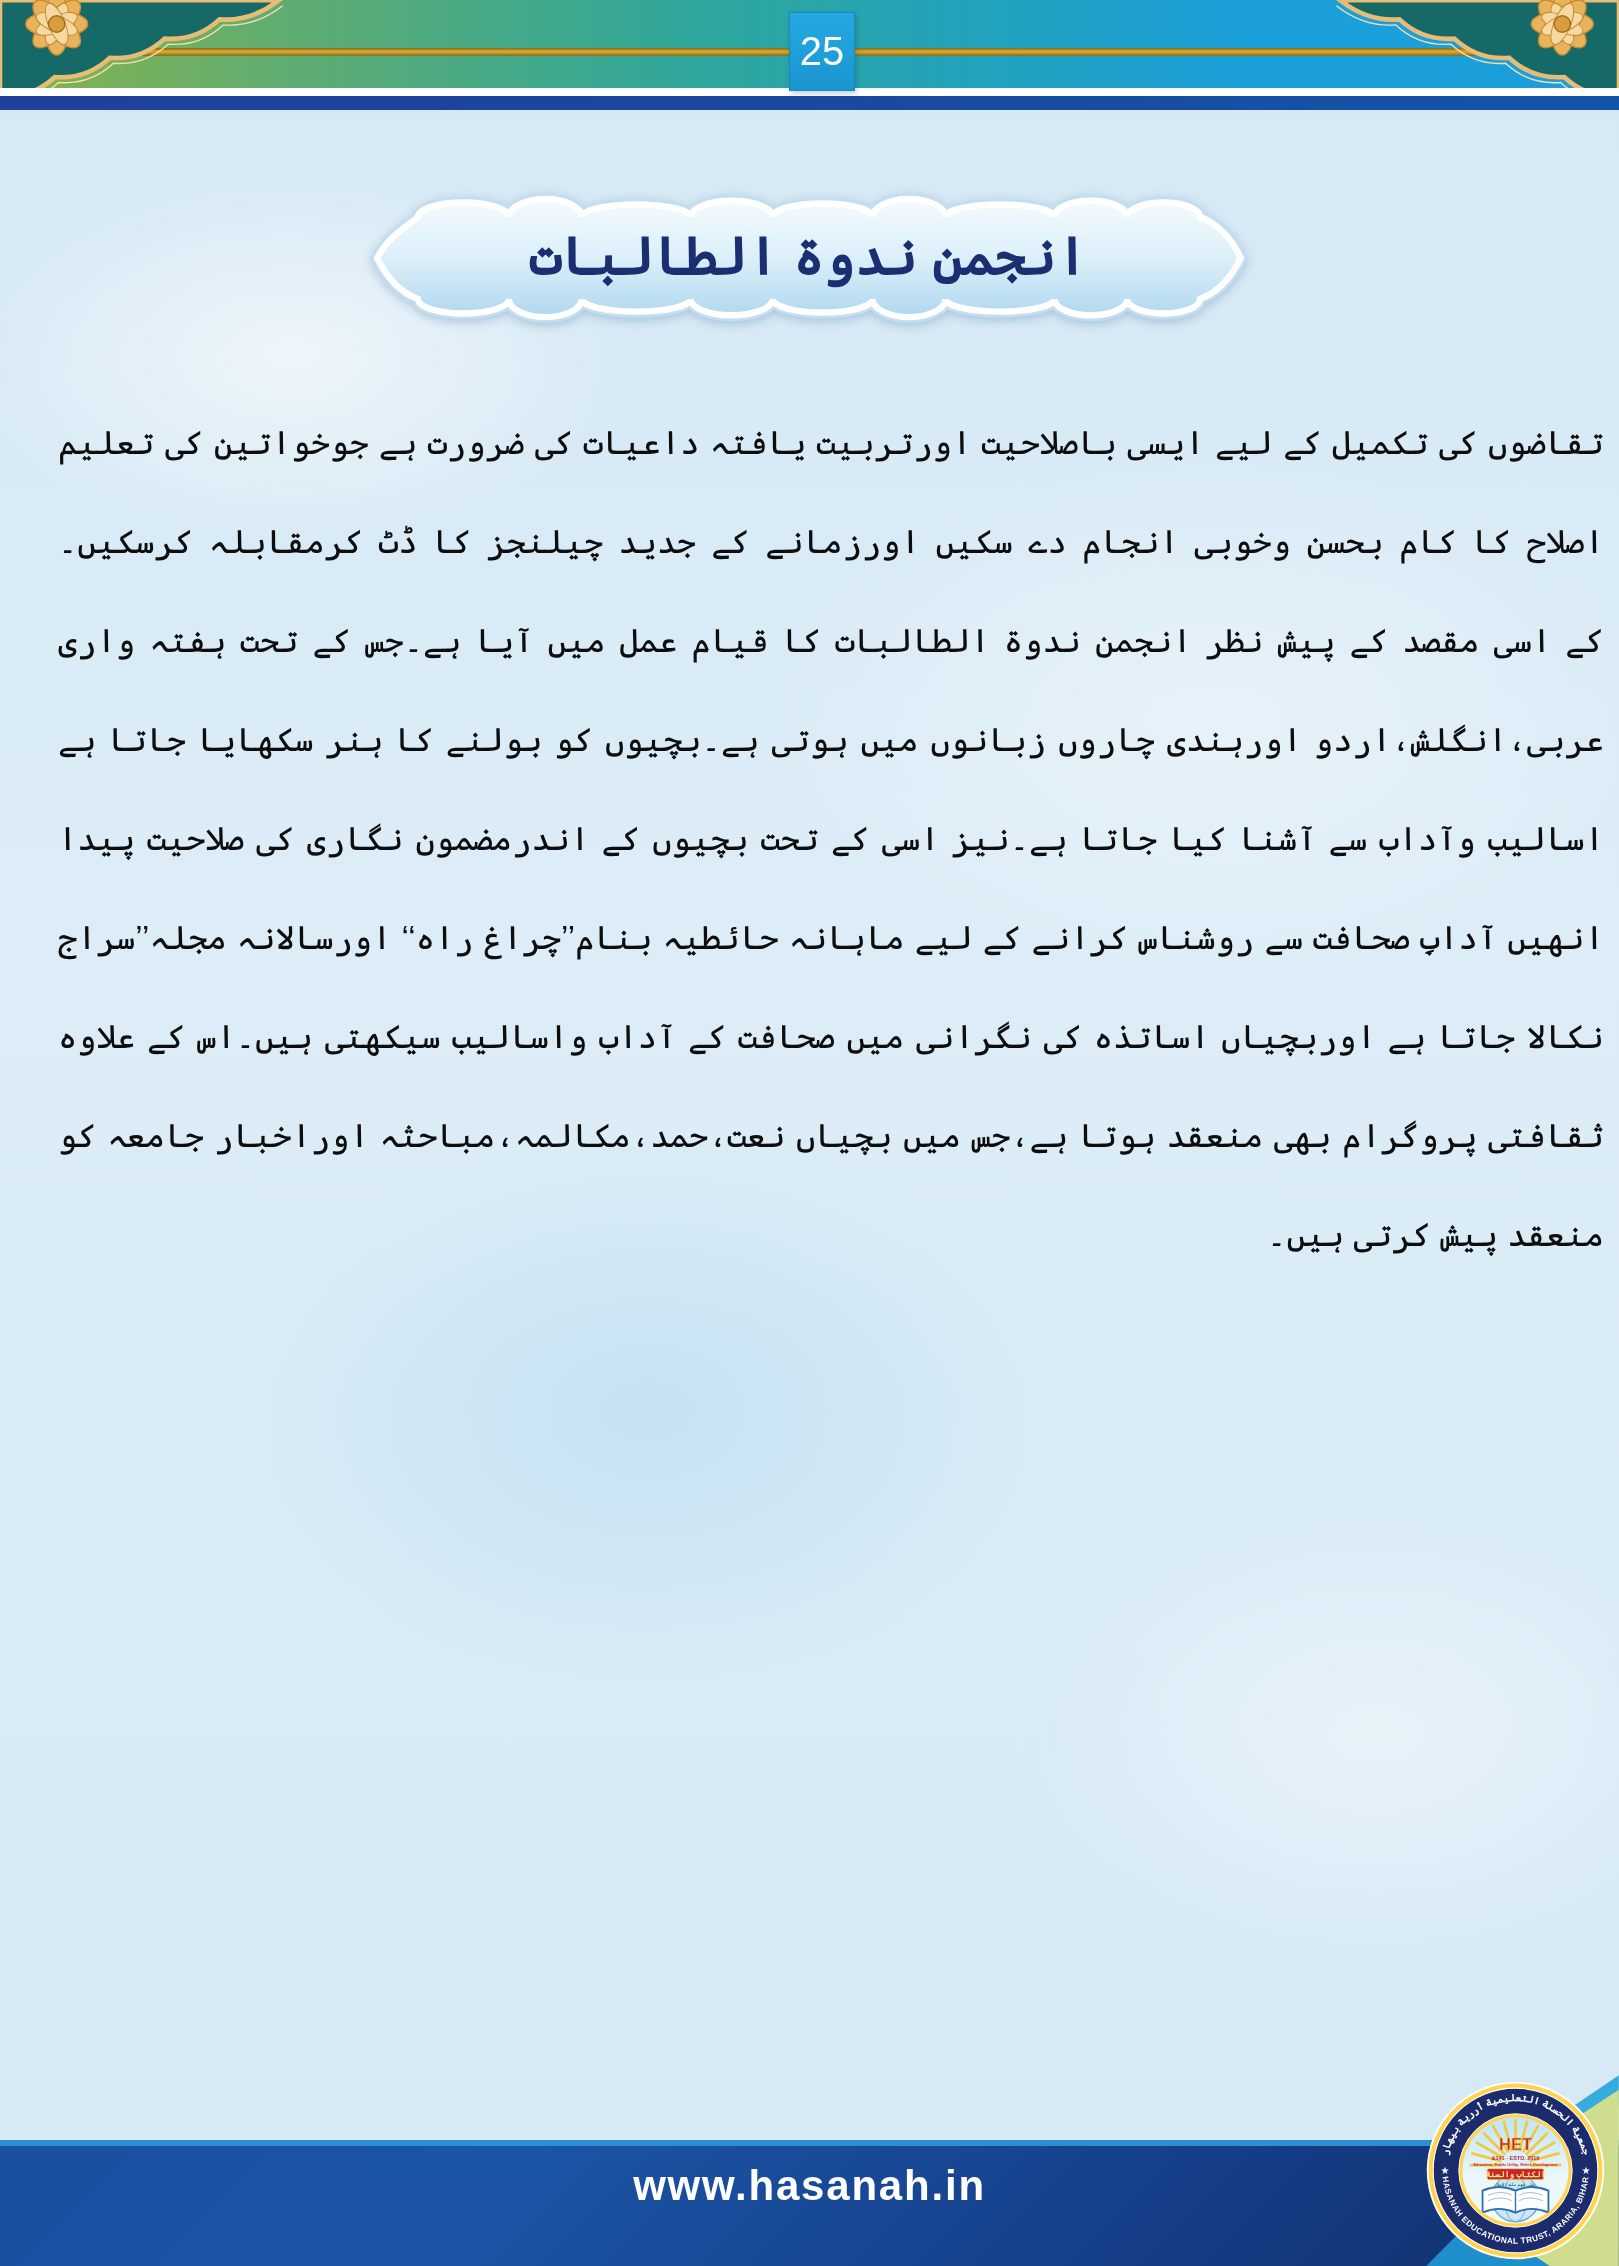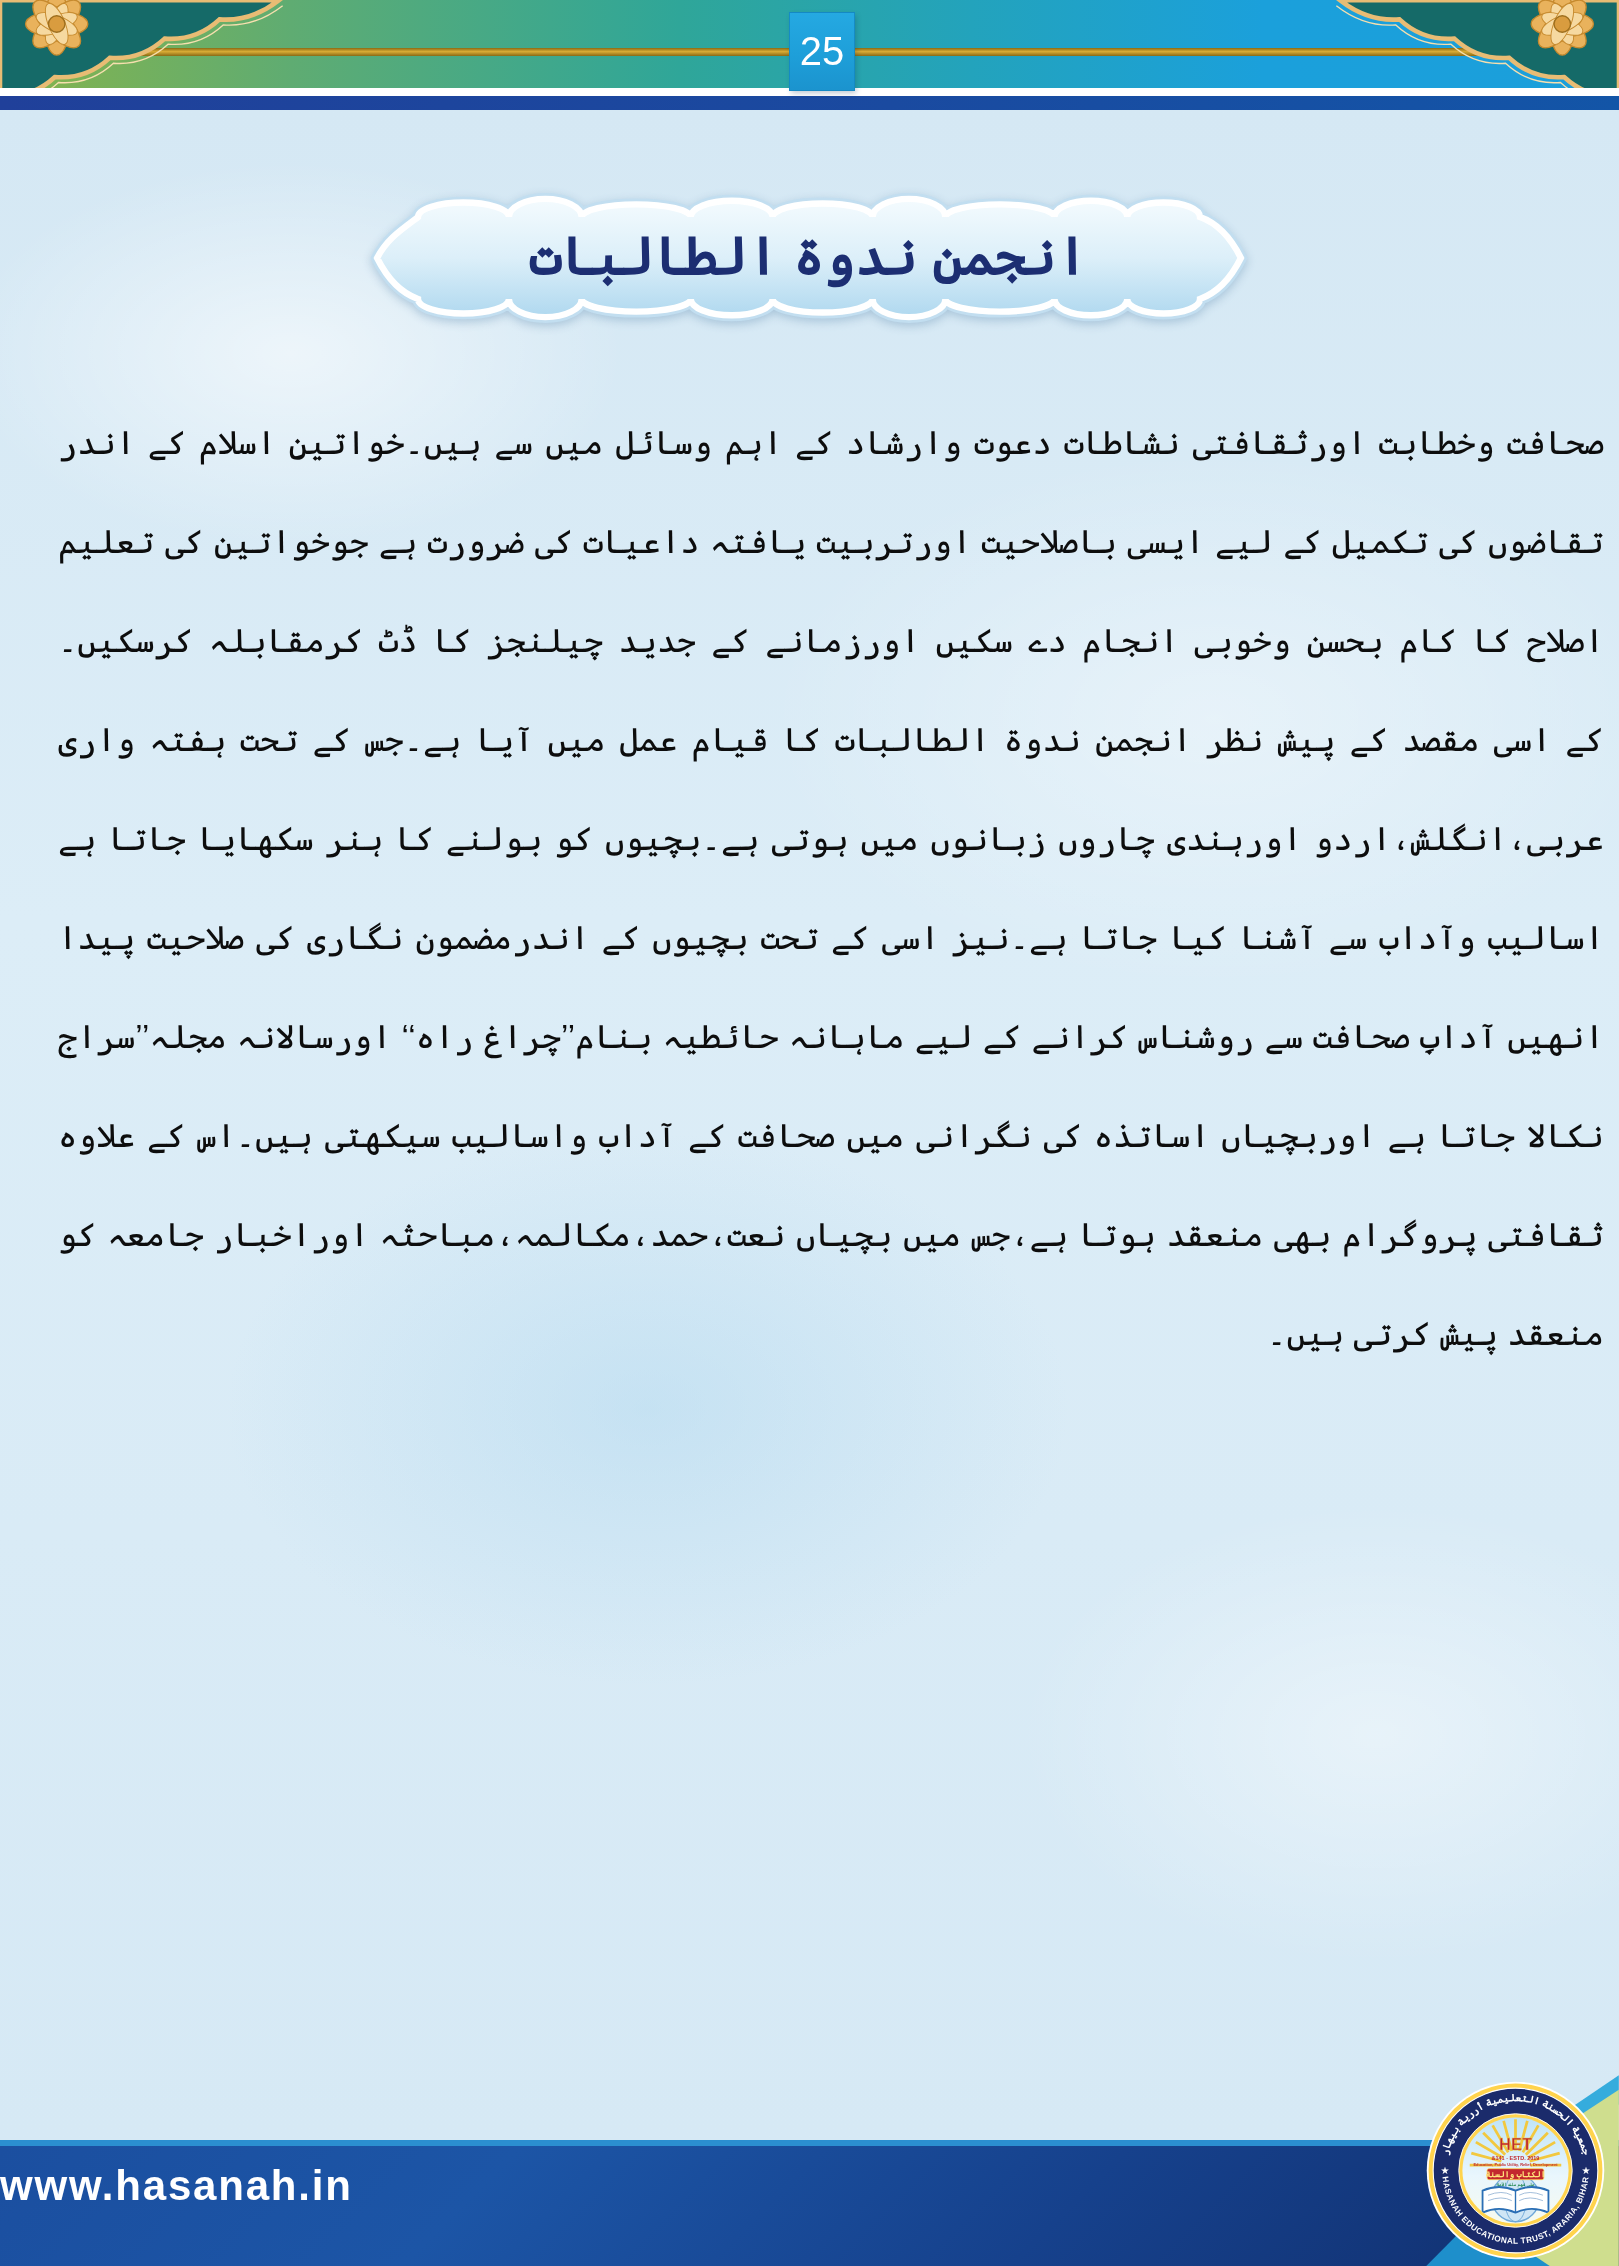--- a/index.html
+++ b/index.html
@@ -61,21 +61,21 @@
   }
   .body-line.last{text-align-last:right;}
   
   .footer-topline{position:absolute;left:0;top:2140px;width:1619px;height:6.4px;background:#2B8FD0;z-index:4;}
   .footer-bar{
     position:absolute;left:0;top:2146px;width:1619px;height:121px;z-index:4;
     background:linear-gradient(135deg,#1B4FA0 0%,#1C55A6 30%,#16418C 65%,#112F6E 100%);
   }
   .footer-url{
     position:absolute;left:0;top:16.4px;width:1619px;
-    color:#FFFFFF;
+    text-align:center;color:#FFFFFF;
     font-size:42px;font-weight:bold;letter-spacing:1.8px;
   }
   .footer-deco{position:absolute;right:0;bottom:0;z-index:5;}
   .logo-svg{position:absolute;left:1424px;top:2079px;z-index:6;}
 </style>
 </head>
 <body>
 
 <div class="page">
 
@@ -155,21 +155,20 @@
                  C 935 52, 950 70, 960 90
                  C 950 110, 935 128, 915 135
                  a 40 16 0 0 1 -80 0 a 40 18 0 0 1 -80 0 a 60 14 0 0 1 -120 0 a 40 20 0 0 1 -80 0
                  a 55 15 0 0 1 -110 0 a 45 18 0 0 1 -90 0 a 60 14 0 0 1 -120 0 a 40 20 0 0 1 -80 0 a 50 16 0 0 1 -100 0
                  C 35 128, 20 110, 10 90 Z" fill="url(#bannerGrad)" stroke="#FFFFFF" stroke-width="7"></path>
       </svg>
       <div class="banner-title" dir="rtl">انجمن ندوة الطالبات</div>
     </div>
 
     <section class="body-text">
-        <div class="body-line" dir="rtl">صحافت وخطابت اورثقافتی نشاطات دعوت وارشاد کے اہم وسائل میں سے ہیں۔خواتینِ اسلام کے اندر</div>
         <div class="body-line" dir="rtl">تقاضوں کی تکمیل کے لیے ایسی باصلاحیت اورتربیت یافتہ داعیات کی ضرورت ہے جوخواتین کی تعلیم وتربیت اور</div>
         <div class="body-line" dir="rtl">اصلاح کا کام بحسن وخوبی انجام دے سکیں اورزمانے کے جدید چیلنجز کا ڈٹ کرمقابلہ کرسکیں۔داعیات سازی</div>
         <div class="body-line" dir="rtl">کے اسی مقصد کے پیش نظر انجمن ندوة الطالبات کا قیام عمل میں آیا ہے۔جس کے تحت ہفتہ واری انجمن</div>
         <div class="body-line" dir="rtl">عربی،انگلش،اردو اورہندی چاروں زبانوں میں ہوتی ہے۔بچیوں کو بولنے کا ہنر سکھایا جاتا ہے اوردعوت کے</div>
         <div class="body-line" dir="rtl">اسالیب وآداب سے آشنا کیا جاتا ہے۔نیز اسی کے تحت بچیوں کے اندرمضمون نگاری کی صلاحیت پیدا کرنے اور</div>
         <div class="body-line" dir="rtl">انھیں آدابِ صحافت سے روشناس کرانے کے لیے ماہانہ حائطیہ بنام’’چراغ راہ‘‘ اورسالانہ مجلہ’’سراج الحسنہ‘‘</div>
         <div class="body-line" dir="rtl">نکالا جاتا ہے اوربچیاں اساتذہ کی نگرانی میں صحافت کے آداب واسالیب سیکھتی ہیں۔اس کے علاوہ پندرہ روزہ</div>
         <div class="body-line" dir="rtl">ثقافتی پروگرام بھی منعقد ہوتا ہے،جس میں بچیاں نعت،حمد،مکالمہ،مباحثہ اوراخبار جامعہ کو بڑی خوش اسلوبی کے</div>
         <div class="body-line last" dir="rtl">منعقد پیش کرتی ہیں۔</div>
       </section>

